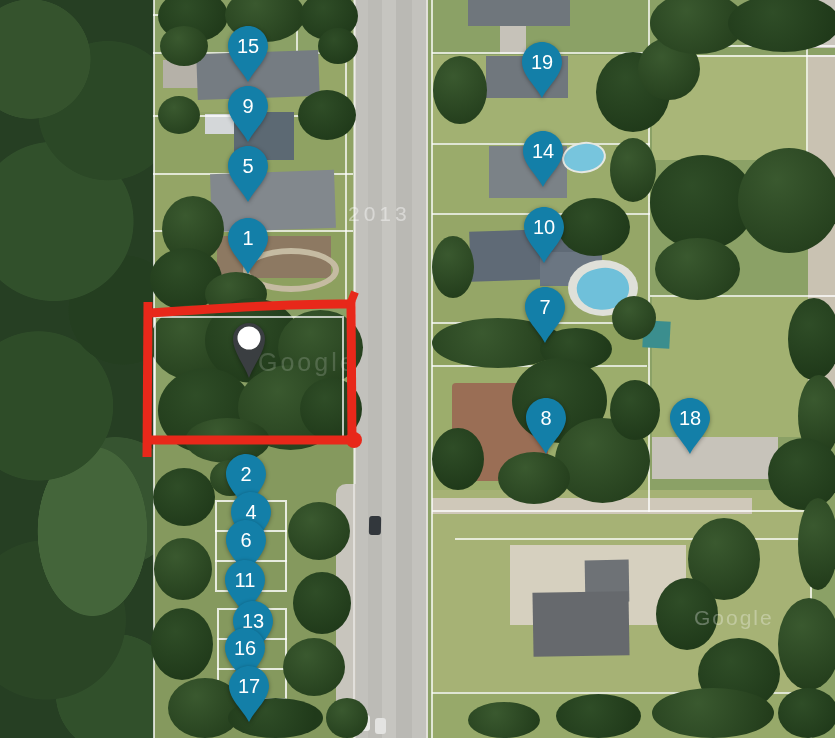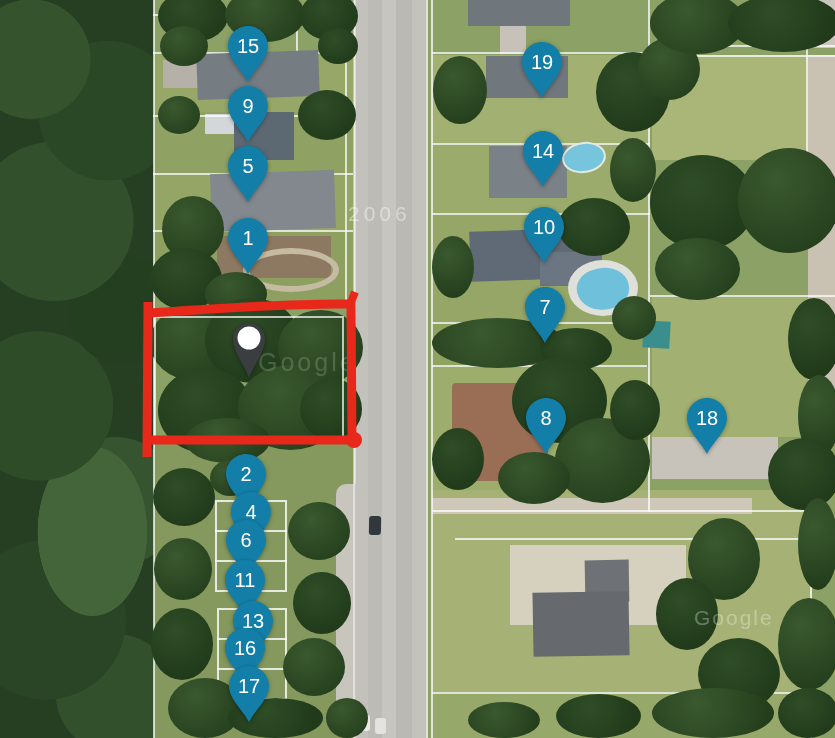--- a/index.html
+++ b/index.html
@@ -183,21 +183,21 @@
   <div class="s tr t1" style="left:798px;top:498px;width:40px;height:92px"></div>
   <div class="s tr t1" style="left:688px;top:518px;width:72px;height:82px"></div>
   <div class="s tr t2" style="left:656px;top:578px;width:62px;height:72px"></div>
   <div class="s tr t2" style="left:698px;top:638px;width:82px;height:72px"></div>
   <div class="s tr t1" style="left:778px;top:598px;width:62px;height:92px"></div>
   <div class="s tr t1" style="left:652px;top:688px;width:122px;height:50px"></div>
   <div class="s tr t2" style="left:778px;top:688px;width:60px;height:50px"></div>
   <div class="s tr t2" style="left:556px;top:694px;width:85px;height:44px"></div>
   <div class="s tr t1" style="left:468px;top:702px;width:72px;height:36px"></div>
 
-  <div class="s wm wm-year" style="left:348px;top:202px;">2006</div>
+  <div class="s wm wm-year" style="left:348px;top:202px;">2013</div>
   <div class="s wm wm-g" style="left:258px;top:348px;">Google</div>
   <div class="s wm wm-g2" style="left:694px;top:606px;">Google</div>
 
   <svg class="overlay" width="835" height="738" viewBox="0 0 835 738">
     <path d="M155 317 H343 V438 H155 Z" fill="none" stroke="rgba(255,255,255,.7)" stroke-width="2"></path>
     <g stroke="#e8281a" stroke-width="9" fill="none" stroke-linecap="butt">
       <path d="M150 313 C220 308 300 303 352 304"></path>
       <path d="M349 307 L355 292" stroke-width="8"></path>
       <path d="M351 301 L352 444"></path>
       <path d="M147 440 L356 440"></path>
@@ -243,21 +243,21 @@
           <text x="22" y="28" text-anchor="middle" fill="#ffffff" font-size="20" font-family="Liberation Sans, sans-serif">10</text>
         </svg></div>
       <div class="pin" style="left: 523px; top: 286px; z-index: 27;"><svg width="44" height="58" viewBox="0 0 44 58">
           <path d="M22 57 C16 45 2 34 2 21 C2 10 11 1 22 1 C33 1 42 10 42 21 C42 34 28 45 22 57 Z" fill="#137fa8"></path>
           <text x="22" y="28" text-anchor="middle" fill="#ffffff" font-size="20" font-family="Liberation Sans, sans-serif">7</text>
         </svg></div>
       <div class="pin" style="left: 524px; top: 397px; z-index: 28;"><svg width="44" height="58" viewBox="0 0 44 58">
           <path d="M22 57 C16 45 2 34 2 21 C2 10 11 1 22 1 C33 1 42 10 42 21 C42 34 28 45 22 57 Z" fill="#137fa8"></path>
           <text x="22" y="28" text-anchor="middle" fill="#ffffff" font-size="20" font-family="Liberation Sans, sans-serif">8</text>
         </svg></div>
-      <div class="pin" style="left: 685px; top: 397px; z-index: 29;"><svg width="44" height="58" viewBox="0 0 44 58">
+      <div class="pin" style="left: 668px; top: 397px; z-index: 29;"><svg width="44" height="58" viewBox="0 0 44 58">
           <path d="M22 57 C16 45 2 34 2 21 C2 10 11 1 22 1 C33 1 42 10 42 21 C42 34 28 45 22 57 Z" fill="#137fa8"></path>
           <text x="22" y="28" text-anchor="middle" fill="#ffffff" font-size="20" font-family="Liberation Sans, sans-serif">18</text>
         </svg></div>
       <div class="pin" style="left: 224px; top: 453px; z-index: 30;"><svg width="44" height="58" viewBox="0 0 44 58">
           <path d="M22 57 C16 45 2 34 2 21 C2 10 11 1 22 1 C33 1 42 10 42 21 C42 34 28 45 22 57 Z" fill="#137fa8"></path>
           <text x="22" y="28" text-anchor="middle" fill="#ffffff" font-size="20" font-family="Liberation Sans, sans-serif">2</text>
         </svg></div>
       <div class="pin" style="left: 229px; top: 491px; z-index: 31;"><svg width="44" height="58" viewBox="0 0 44 58">
           <path d="M22 57 C16 45 2 34 2 21 C2 10 11 1 22 1 C33 1 42 10 42 21 C42 34 28 45 22 57 Z" fill="#137fa8"></path>
           <text x="22" y="28" text-anchor="middle" fill="#ffffff" font-size="20" font-family="Liberation Sans, sans-serif">4</text>

